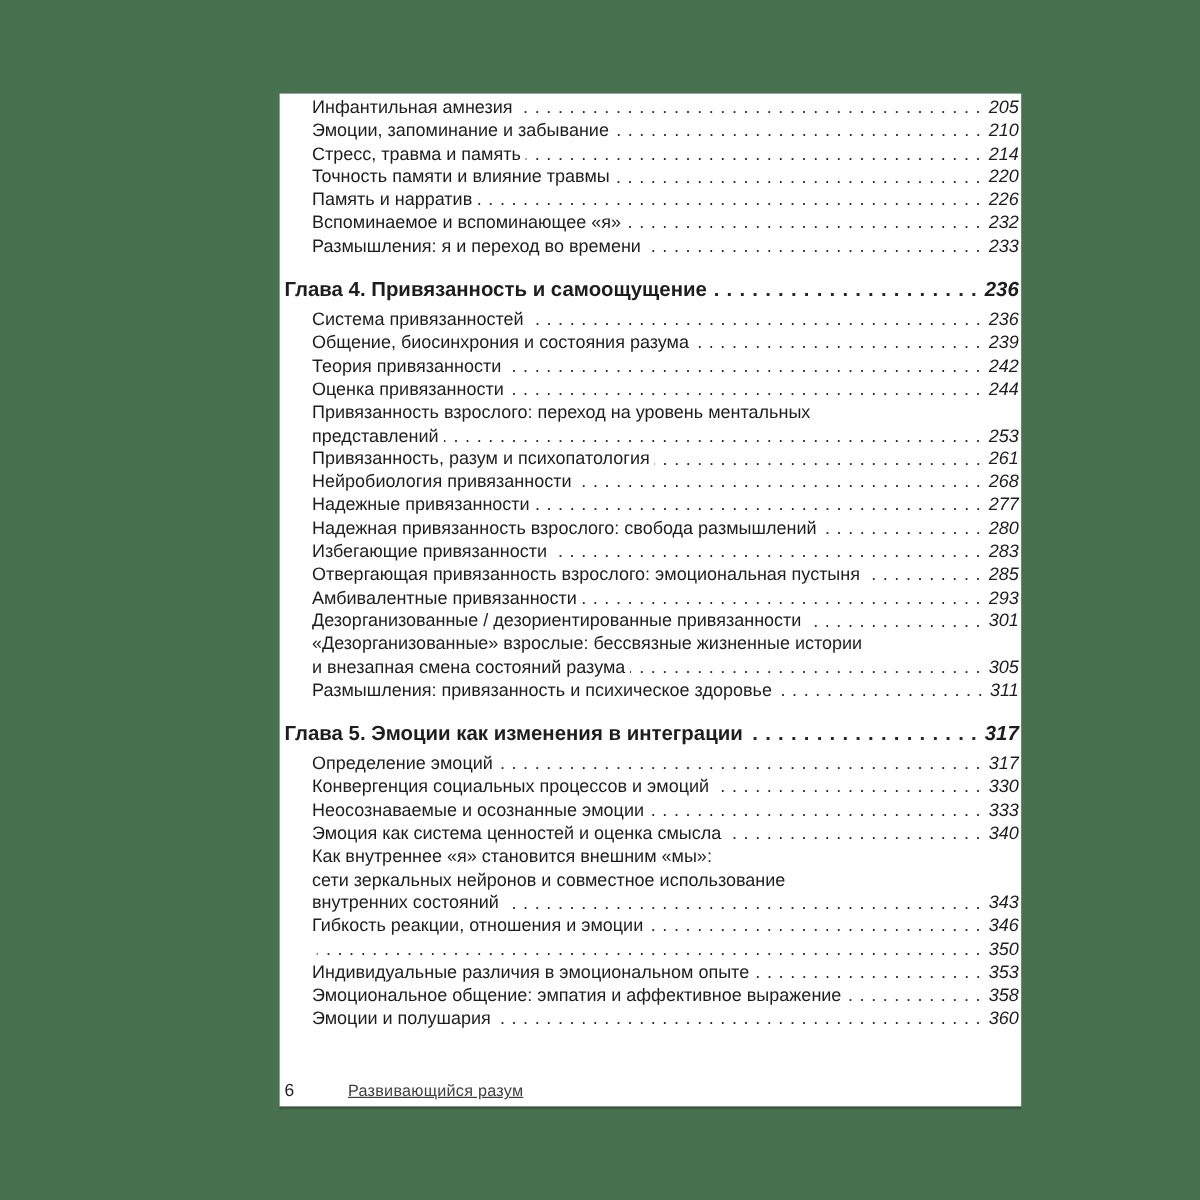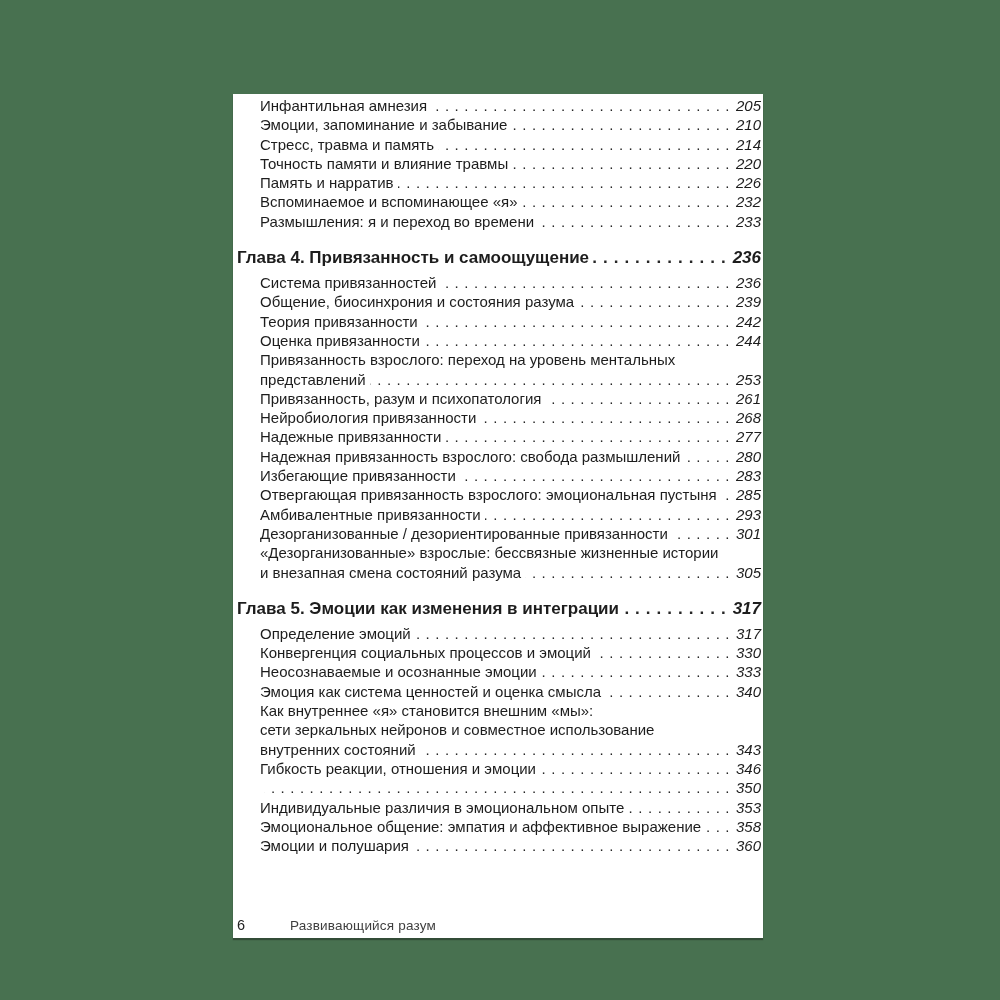--- a/index.html
+++ b/index.html
@@ -5,22 +5,22 @@
   html,body{margin:0;padding:0;}
   body{
     width:1000px;height:1000px;
     background:#487150;
     font-family:"Liberation Sans",sans-serif;
     position:relative;
     overflow:hidden;
   }
   .page{
     position:absolute;
-    left:233px;top:94px;
-    width:530px;height:844px;
+    left:233px;top:78px;
+    width:618px;height:844px;
     background:#ffffff;
     color:#1d1d1d;
     box-sizing:border-box;
     padding:2px 2px 0 4px;
     box-shadow:0 2px 1px rgba(35,45,35,0.55);
   }
   .row{
     display:flex;
     align-items:baseline;
     font-size:15px;
@@ -63,20 +63,21 @@
   }
   .footer .num{
     width:53px;
     font-size:14.5px;
     color:#222;
   }
   .footer .title{
     font-size:13.5px;
     letter-spacing:0.2px;
     color:#3f3f3f;
+    text-decoration:underline;
   }
 </style>
 </head>
 <body>
 
 <div class="page">
 
   <section>
     <div class="rows">
         <div class="row">
@@ -197,20 +198,25 @@
         <div class="row cont">
     <span class="t">«Дезорганизованные» взрослые: бессвязные жизненные истории</span>
     <span class="leader"></span>
 
   </div>
         <div class="row">
     <span class="t">и внезапная смена состояний разума</span>
     <span class="leader"></span>
     <span class="pg">305</span>
   </div>
+        <div class="row">
+    <span class="t">Размышления: привязанность и психическое здоровье</span>
+    <span class="leader"></span>
+    <span class="pg">311</span>
+  </div>
       </div>
   </section>
 
   <section>
     <div class="row chapter">
       <span class="t">Глава 5. Эмоции как изменения в интеграции</span>
       <span class="leader"></span>
       <span class="pg">317</span>
     </div>
     <div class="rows">

